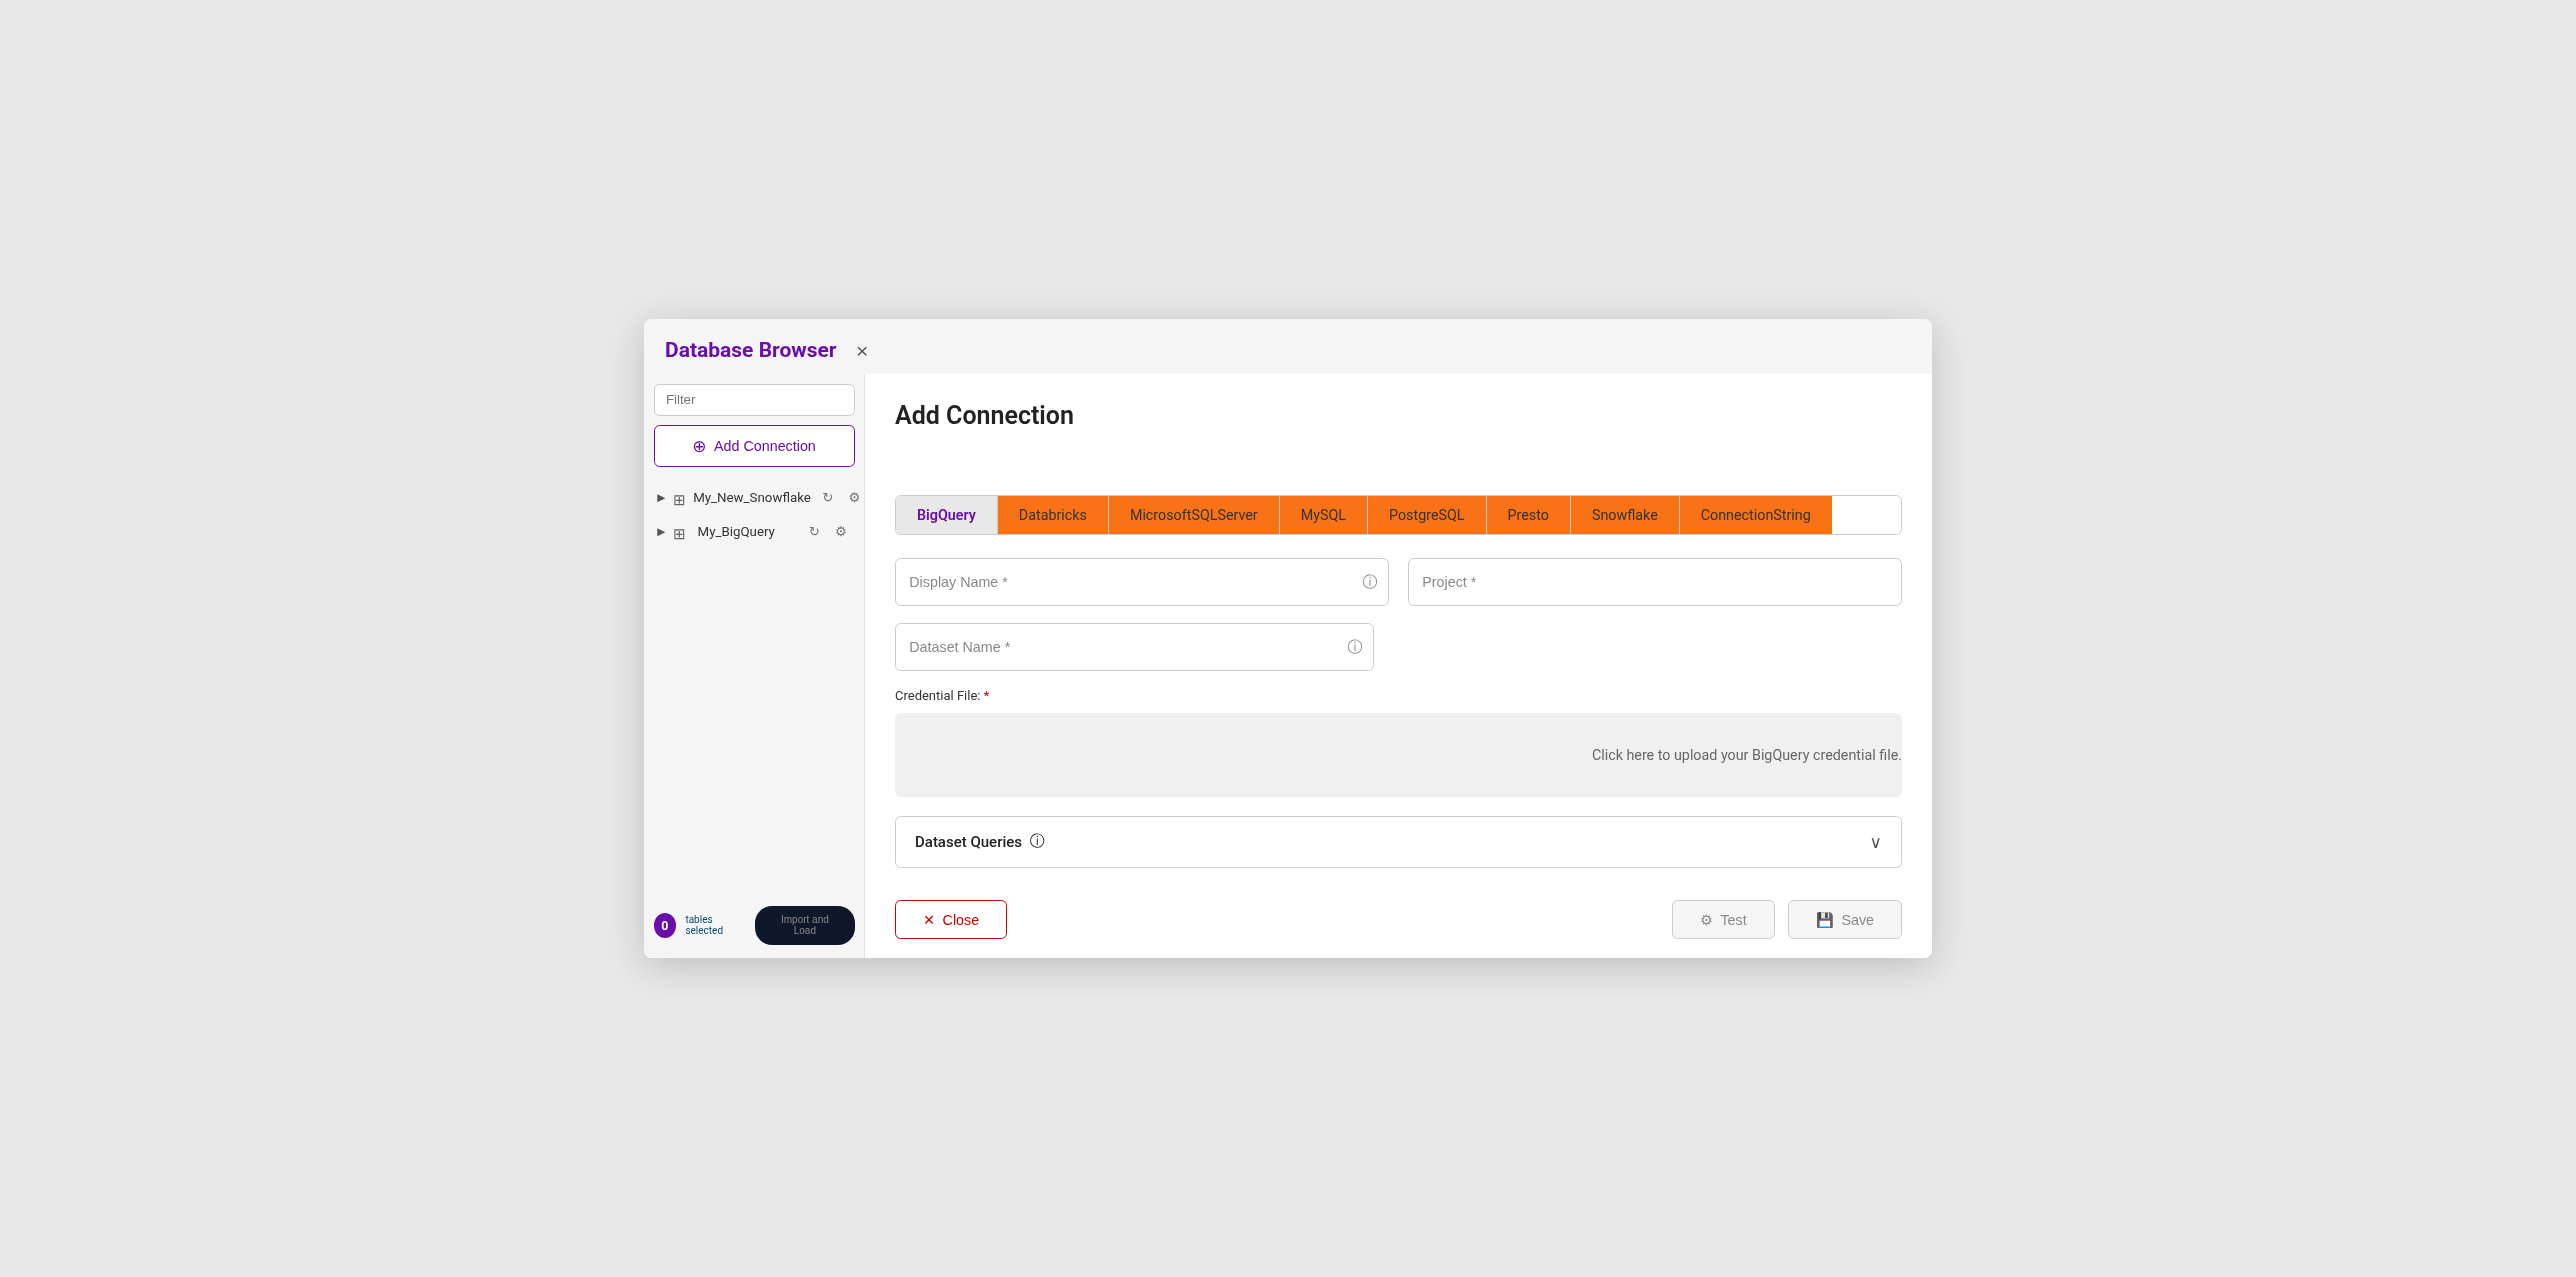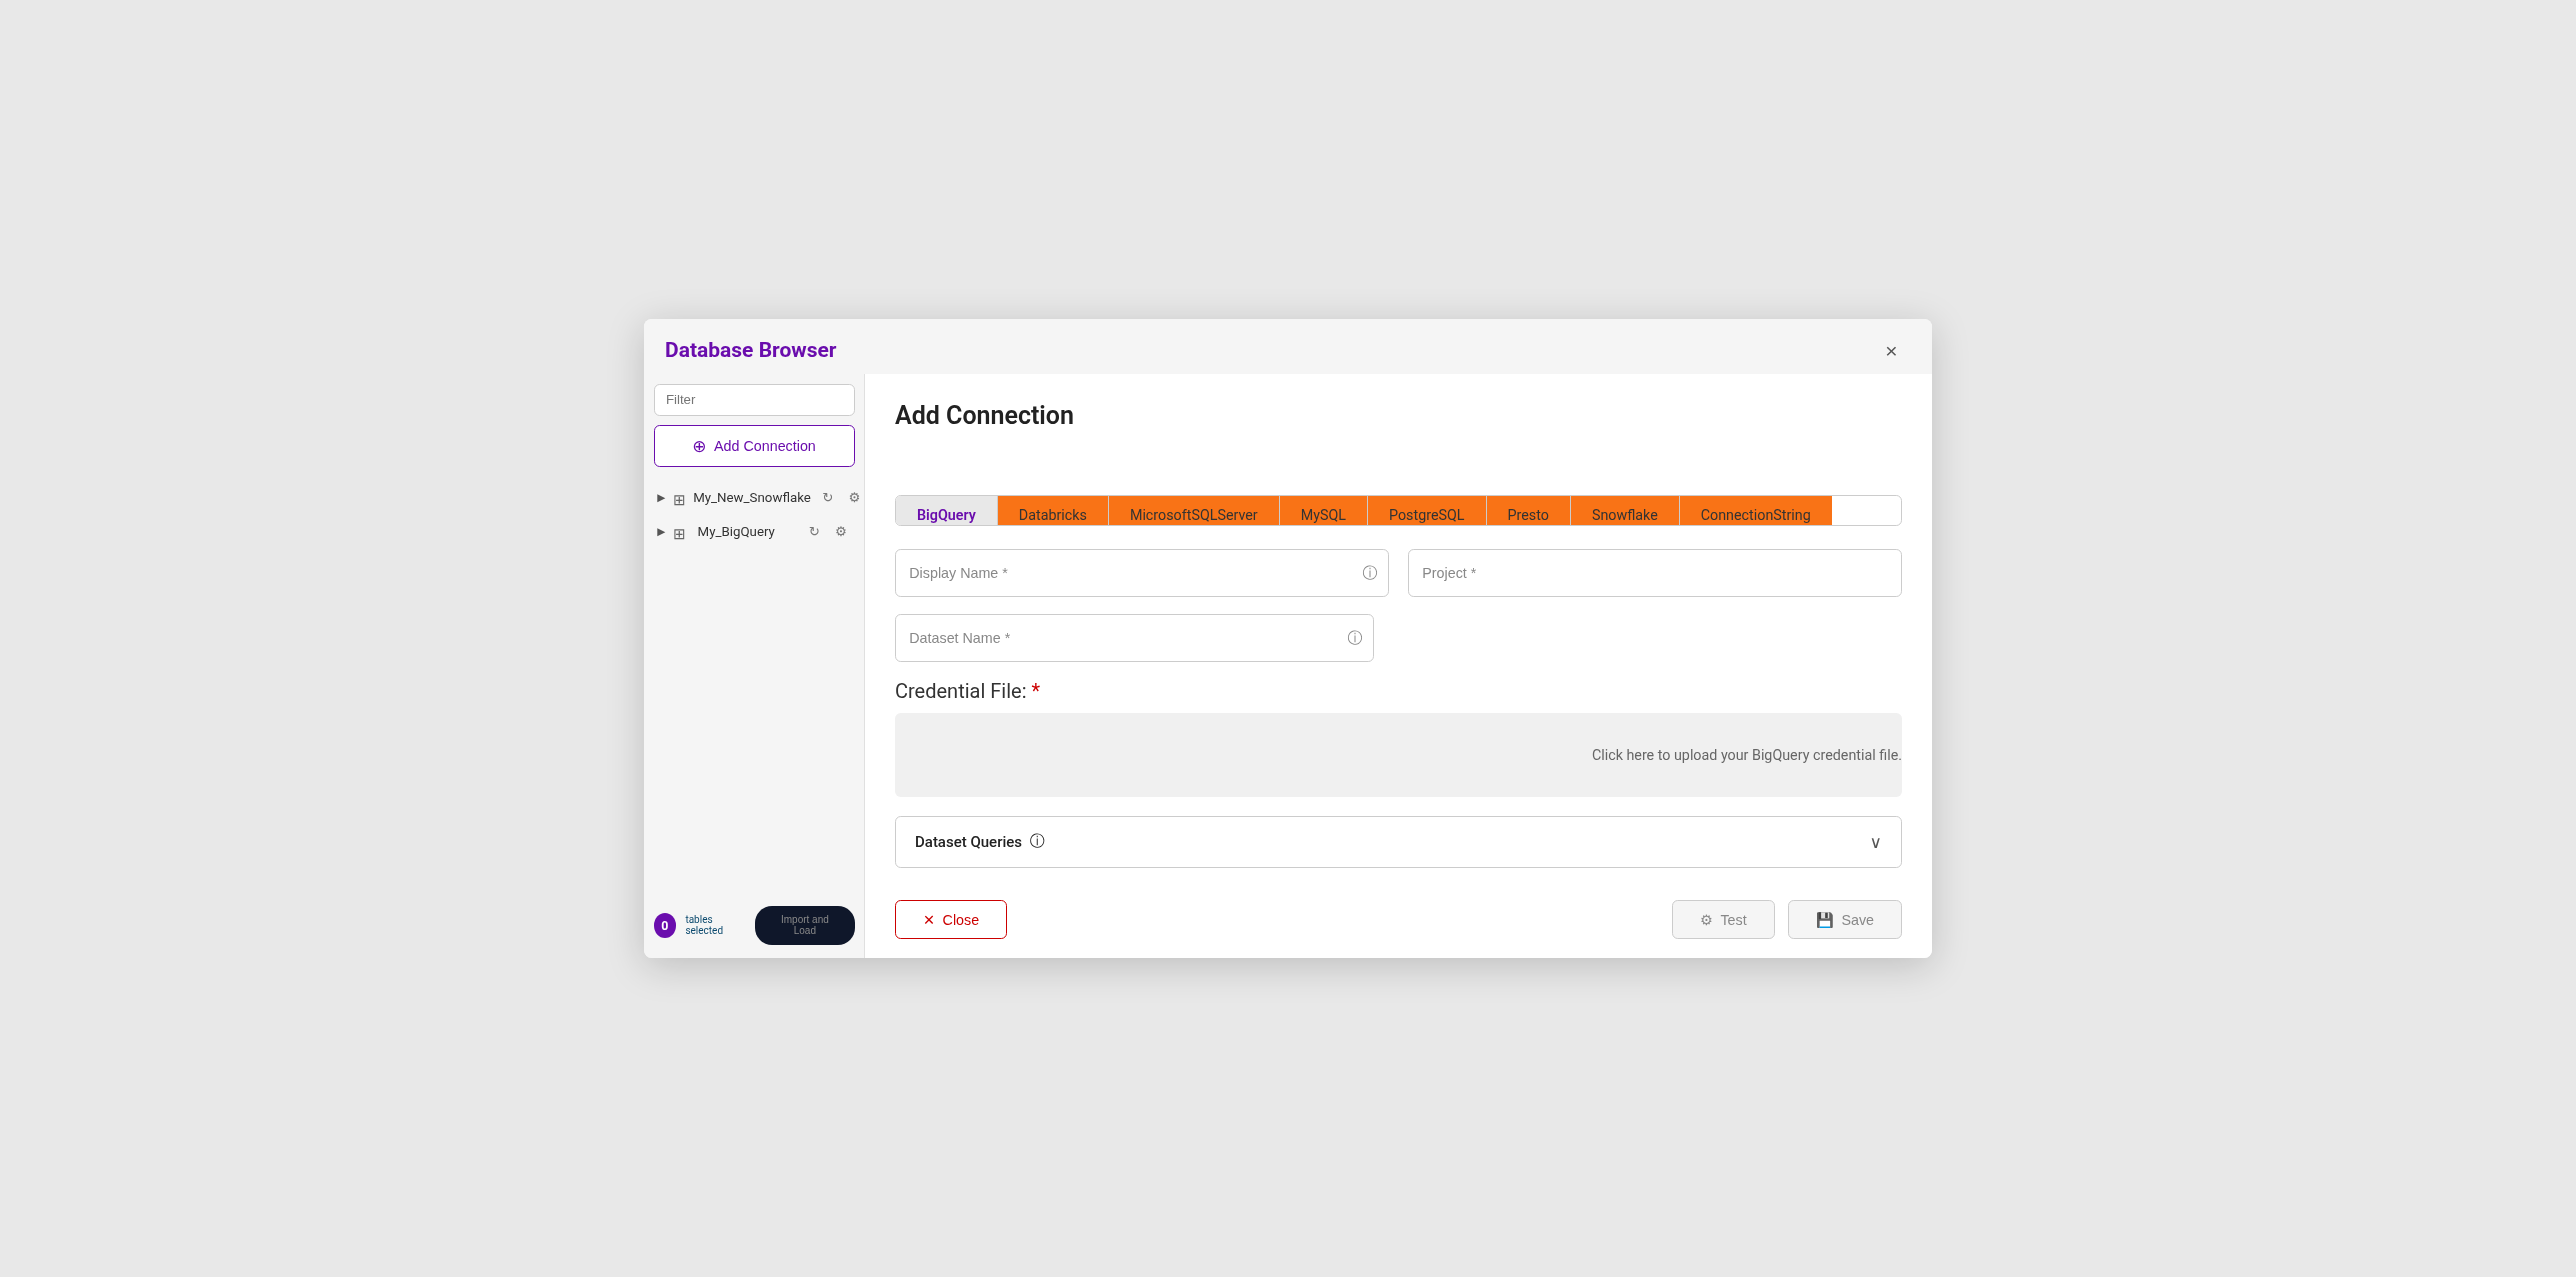--- a/index.html
+++ b/index.html
@@ -18,23 +18,24 @@
       border-radius: 7.6px;
       box-shadow: 0 7.6px 38px rgba(0,0,0,0.18);
       display: flex;
       flex-direction: column;
       overflow: hidden;
       position: relative;
     }
     .modal-header {
       display: flex;
       align-items: center;
-      justify-content: space-between;
+      justify-content: flex-start;
       padding: 17px 27px 9.5px 21px;
       background: #f5f5f5;
+      gap: 12px;
     }
     .modal-title {
       font-size: 21px;
       font-weight: 700;
       color: #6a0dad;
     }
     .close-x-btn {
       background: none;
       border: none;
       cursor: pointer;
@@ -221,21 +222,21 @@
       top: 50%;
       transform: translateY(-50%);
       color: #888;
       font-size: 15px;
       cursor: pointer;
     }
     .credential-section {
       margin-bottom: 19px;
     }
     .credential-label {
-      font-size: 20px;
+      font-size: 13px;
       color: #333;
       margin-bottom: 9.5px;
     }
     .credential-label .required-star {
       color: #c00;
     }
     .upload-area {
       width: 100%;
       background: #f0f0f0;
       border-radius: 5.7px;

